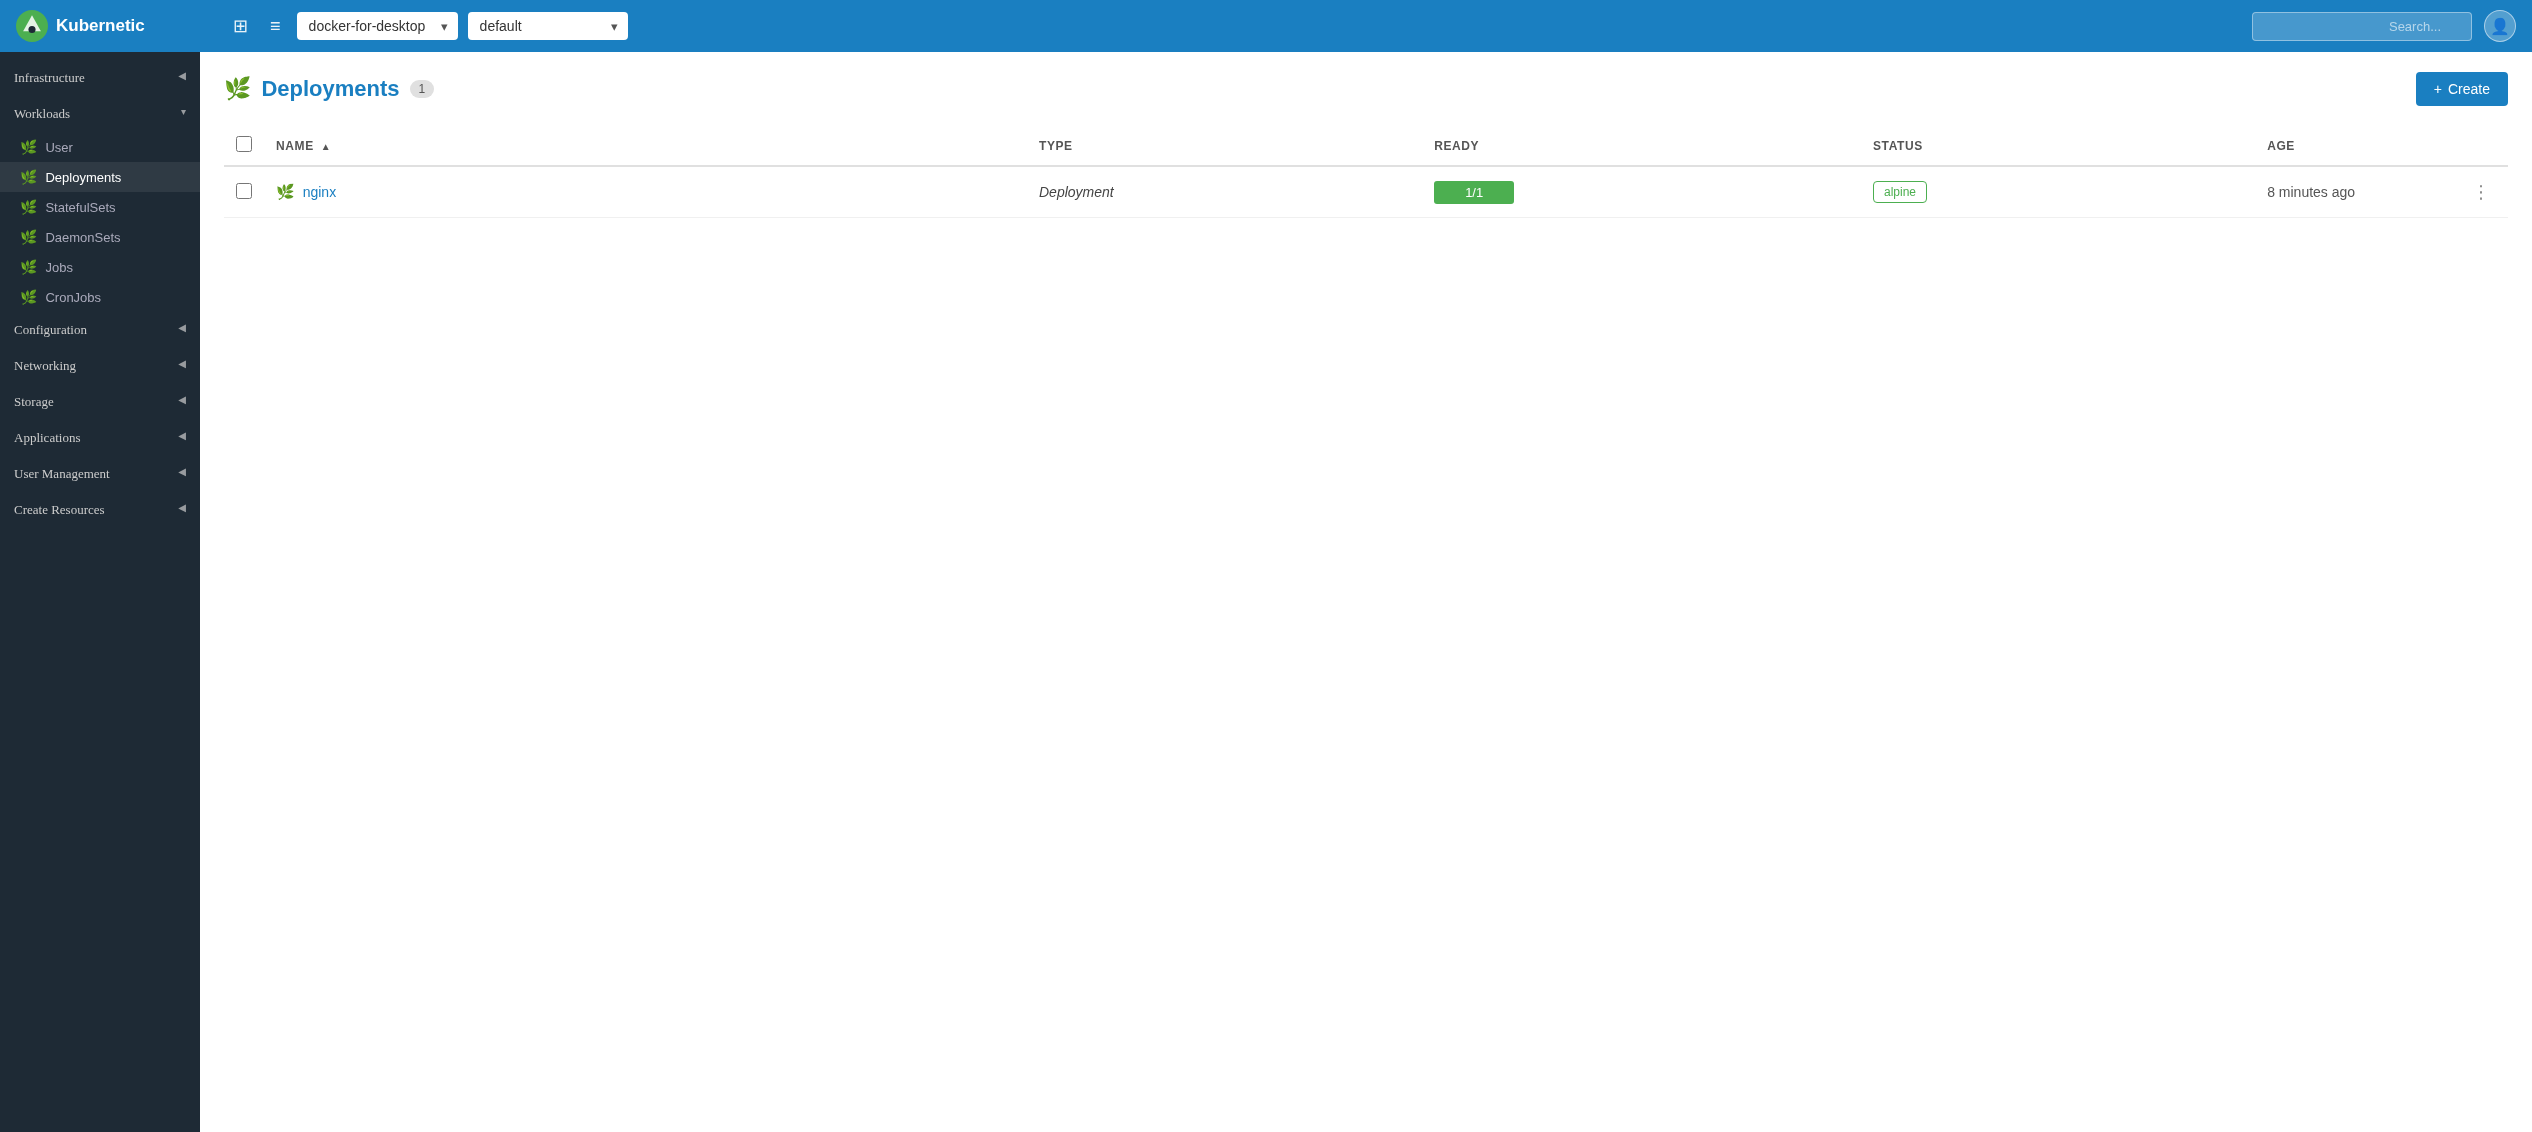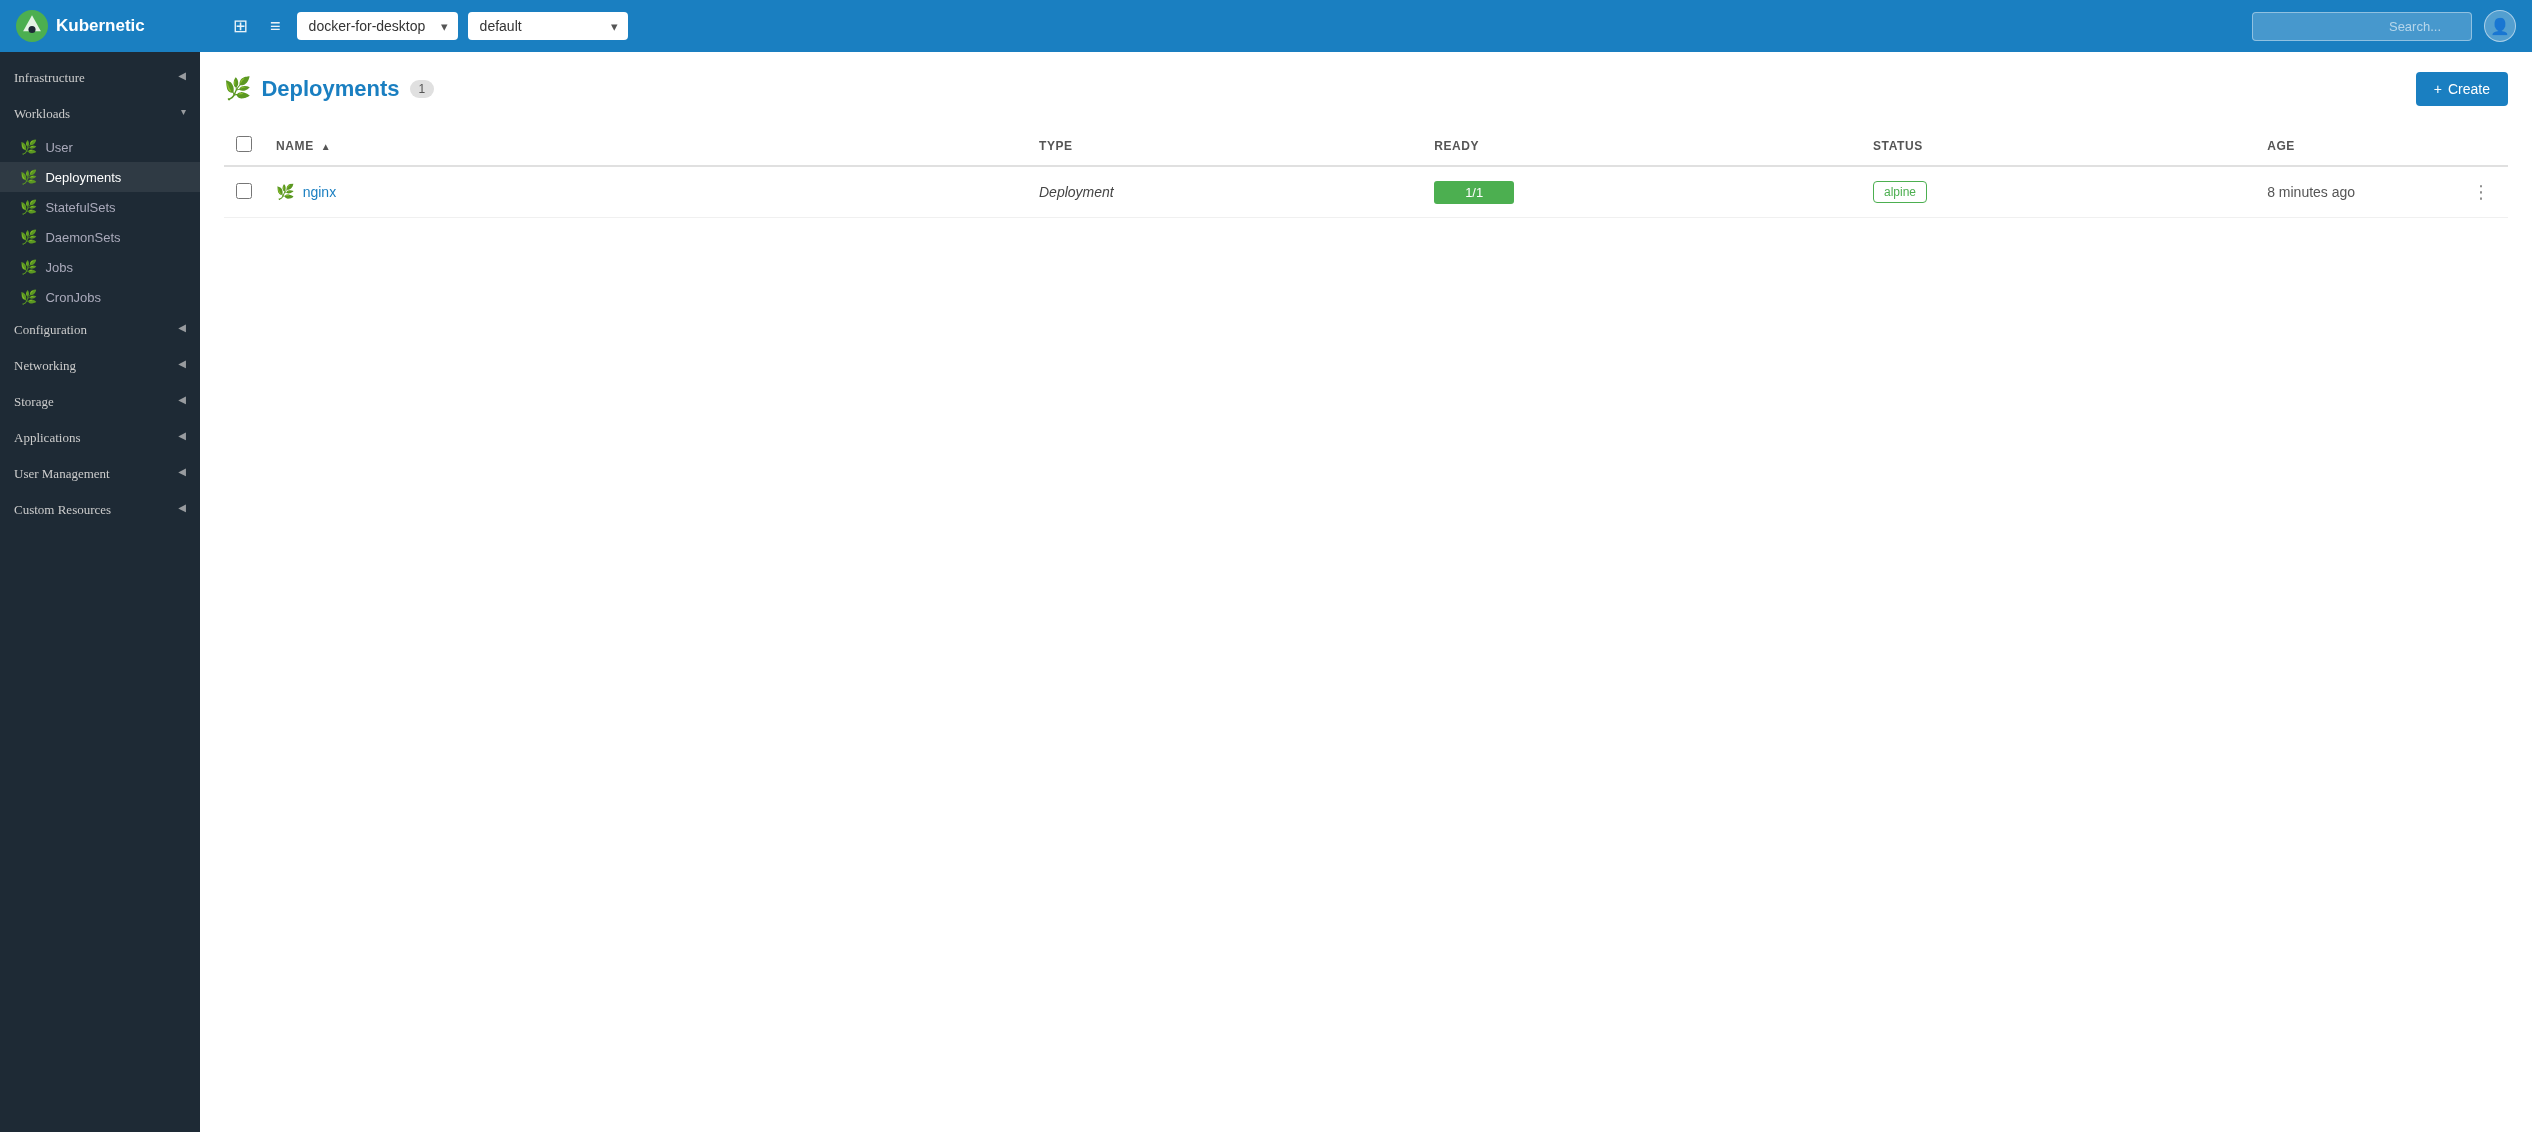--- a/index.html
+++ b/index.html
@@ -414,21 +414,21 @@
 
     <div class="sidebar-section">
       <div class="sidebar-section-header">
         <span>User Management</span>
         <span class="sidebar-collapse-icon">◀</span>
       </div>
     </div>
 
     <div class="sidebar-section">
       <div class="sidebar-section-header">
-        <span>Custom Resources</span>
+        <span>Create Resources</span>
         <span class="sidebar-collapse-icon">◀</span>
       </div>
     </div>
 
   </nav>
 
   <main class="content">
 
     <div class="page-header">
       <div class="page-title-row">

